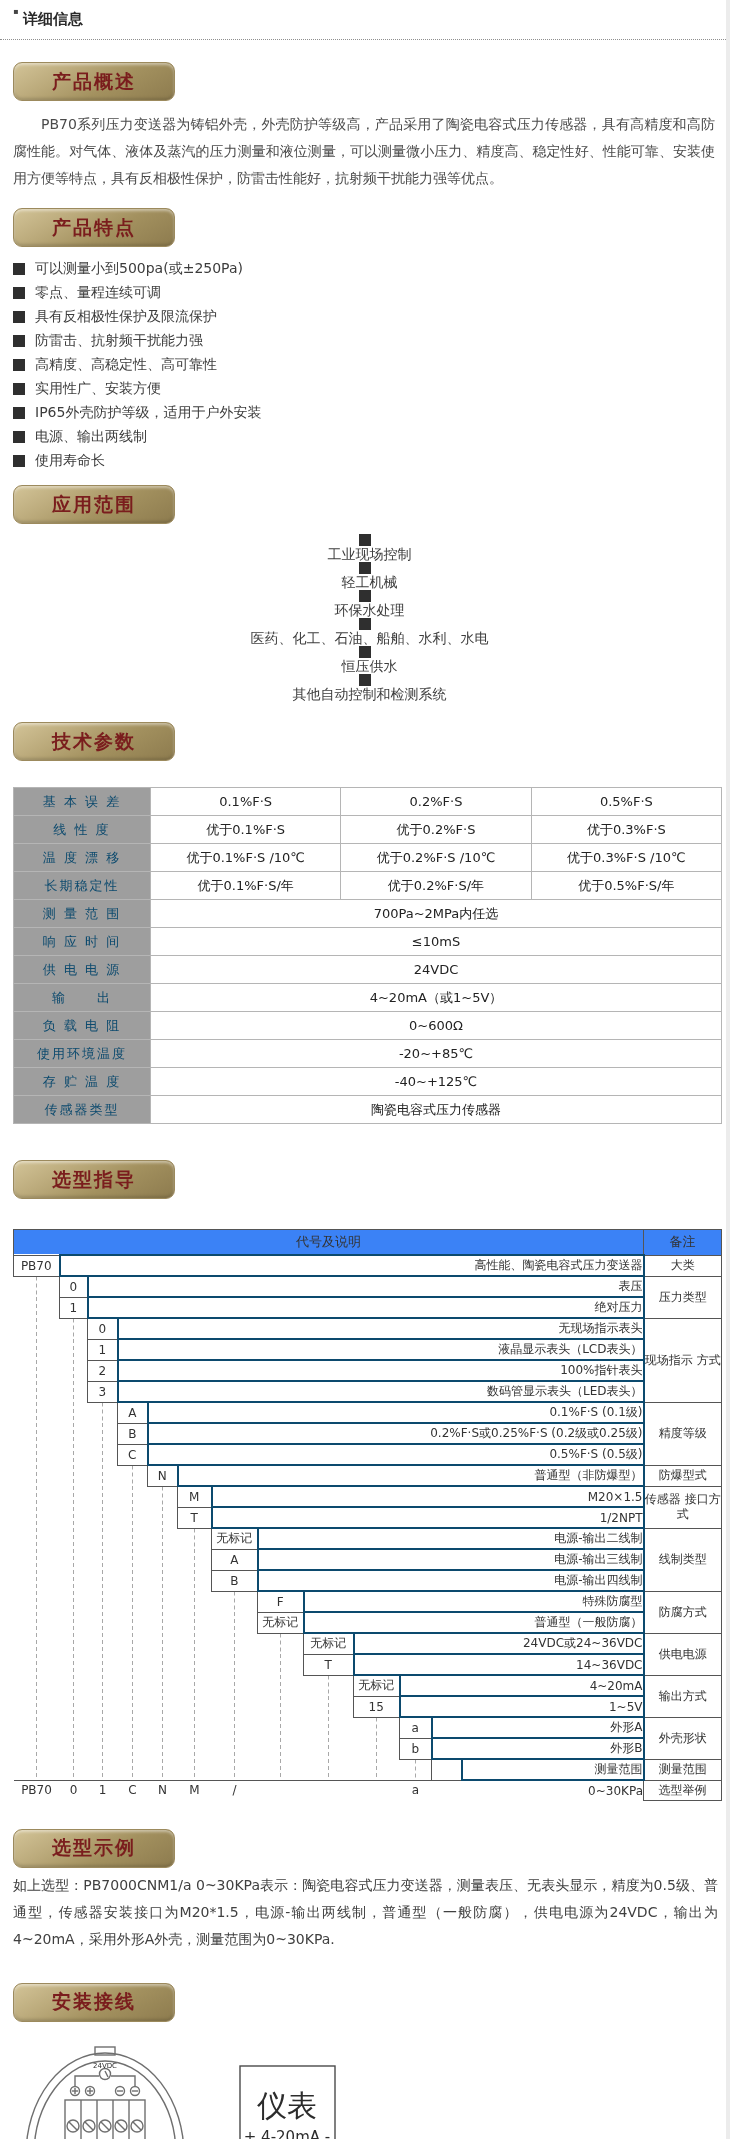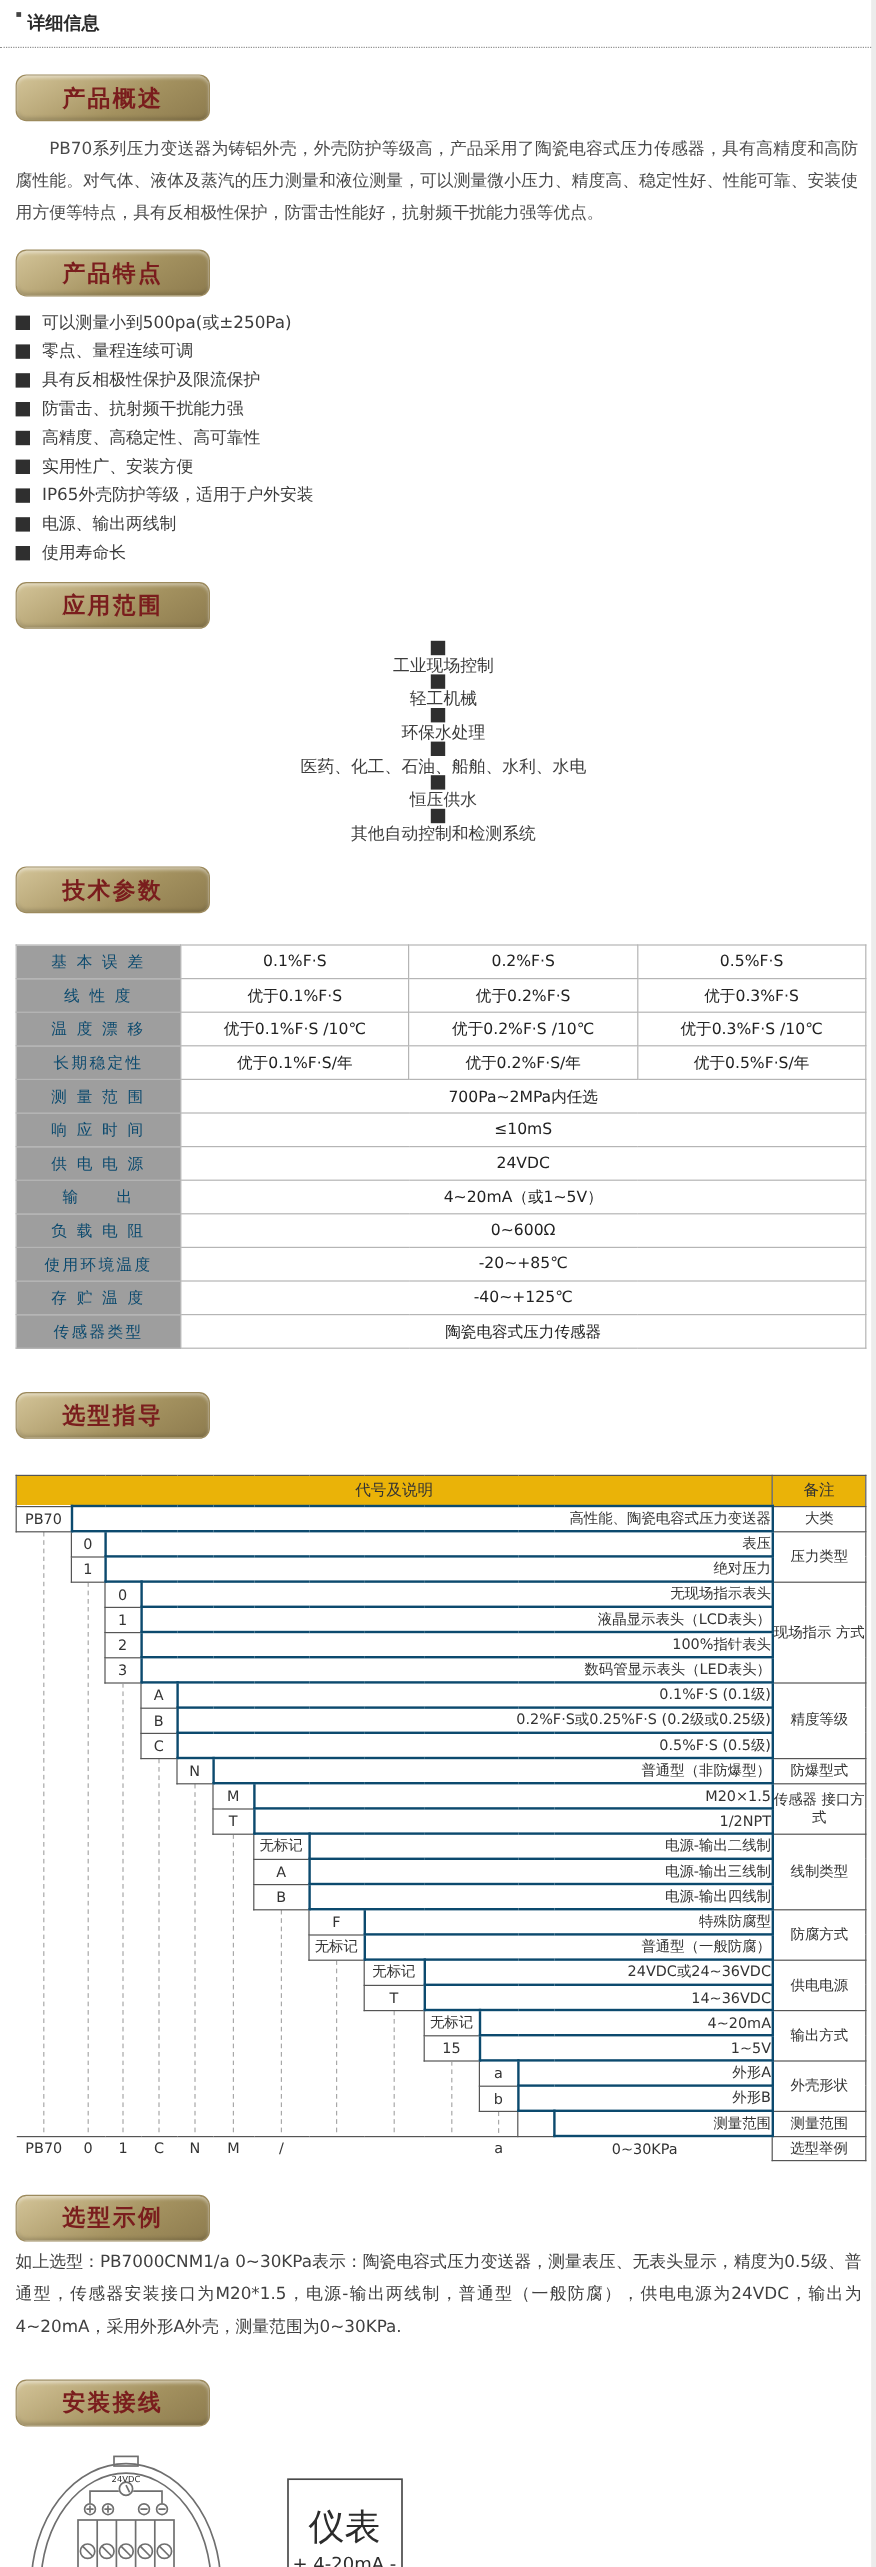--- a/index.html
+++ b/index.html
@@ -22,21 +22,21 @@
   .blist.features .li{height:24px;}
   .blist.apps .li{height:28px;flex-direction:column;}
   .sq{display:inline-block;width:12px;height:12px;background:#2f2f2f;margin-right:10px;flex:0 0 12px;}
 
   table.tech{border-collapse:collapse;width:709px;table-layout:fixed;font-size:13px;margin-top:26px;}
   .tech td{border:1px solid #b5b5b5;height:27px;text-align:center;color:#222;padding:0 4px;}
   .tech td.lbl{background:#9e9e9e;color:#0c4a6e;letter-spacing:2px;font-size:13px;}
 
   table.sel{border-collapse:collapse;width:709px;table-layout:fixed;font-size:12px;color:#333;margin-top:30px;}
   .sel td{height:19px;padding:0;overflow:hidden;}
-  .sel .hd{border:1px solid #555;background:#eab308;text-align:center;height:24px;font-size:13px;}
+  .sel .hd{border:1px solid #555;background:#3b82f6;text-align:center;height:24px;font-size:13px;}
   .sel .code{border:1px solid #555;text-align:center;}
   .sel .desc{border:2px solid #0c4a6e;padding:0 0 0 6px;text-align:right;white-space:nowrap;}
   .sel .rmk{border:1px solid #555;text-align:center;line-height:15px;}
   .sel .sp{border:0;background-image:linear-gradient(#a8a8a8 55%,transparent 55%);background-size:1px 7px;background-repeat:repeat-y;background-position:50% 0;}
   .sel .ex{border:0;border-top:1px solid #555;text-align:center;}
 
   .example-para{width:705px;font-size:14px;line-height:27px;color:#404040;text-align:justify;margin-top:4px;}
 
   .diagram{margin:16px 0 0 0;}
   svg text{font-family:"DejaVu Sans","Liberation Sans",sans-serif;}
@@ -461,21 +461,21 @@
             <td class="ex">0</td>
             <td class="ex">1</td>
             <td class="ex">C</td>
             <td class="ex">N</td>
             <td class="ex">M</td>
             <td class="ex">/</td>
             <td class="ex"></td>
             <td class="ex"></td>
             <td class="ex"></td>
             <td class="ex">a</td>
-            <td class="ex" colspan="2" style="text-align:center">0~30KPa</td>
+            <td class="ex" colspan="2" style="text-align:right">0~30KPa</td>
             <td class="rmk">选型举例</td>
           </tr>
   </tbody>
       </table>
 
   <div class="gold-btn" style="margin-top:28px;margin-bottom:4px">选型示例</div>
   <div class="example-para">如上选型：PB7000CNM1/a 0~30KPa表示：陶瓷电容式压力变送器，测量表压、无表头显示，精度为0.5级、普通型，传感器安装接口为M20*1.5，电源-输出两线制，普通型（一般防腐），供电电源为24VDC，输出为4~20mA，采用外形A外壳，测量范围为0~30KPa.</div>
 
   <div class="gold-btn" style="margin-top:30px;margin-bottom:0">安装接线</div>
 

